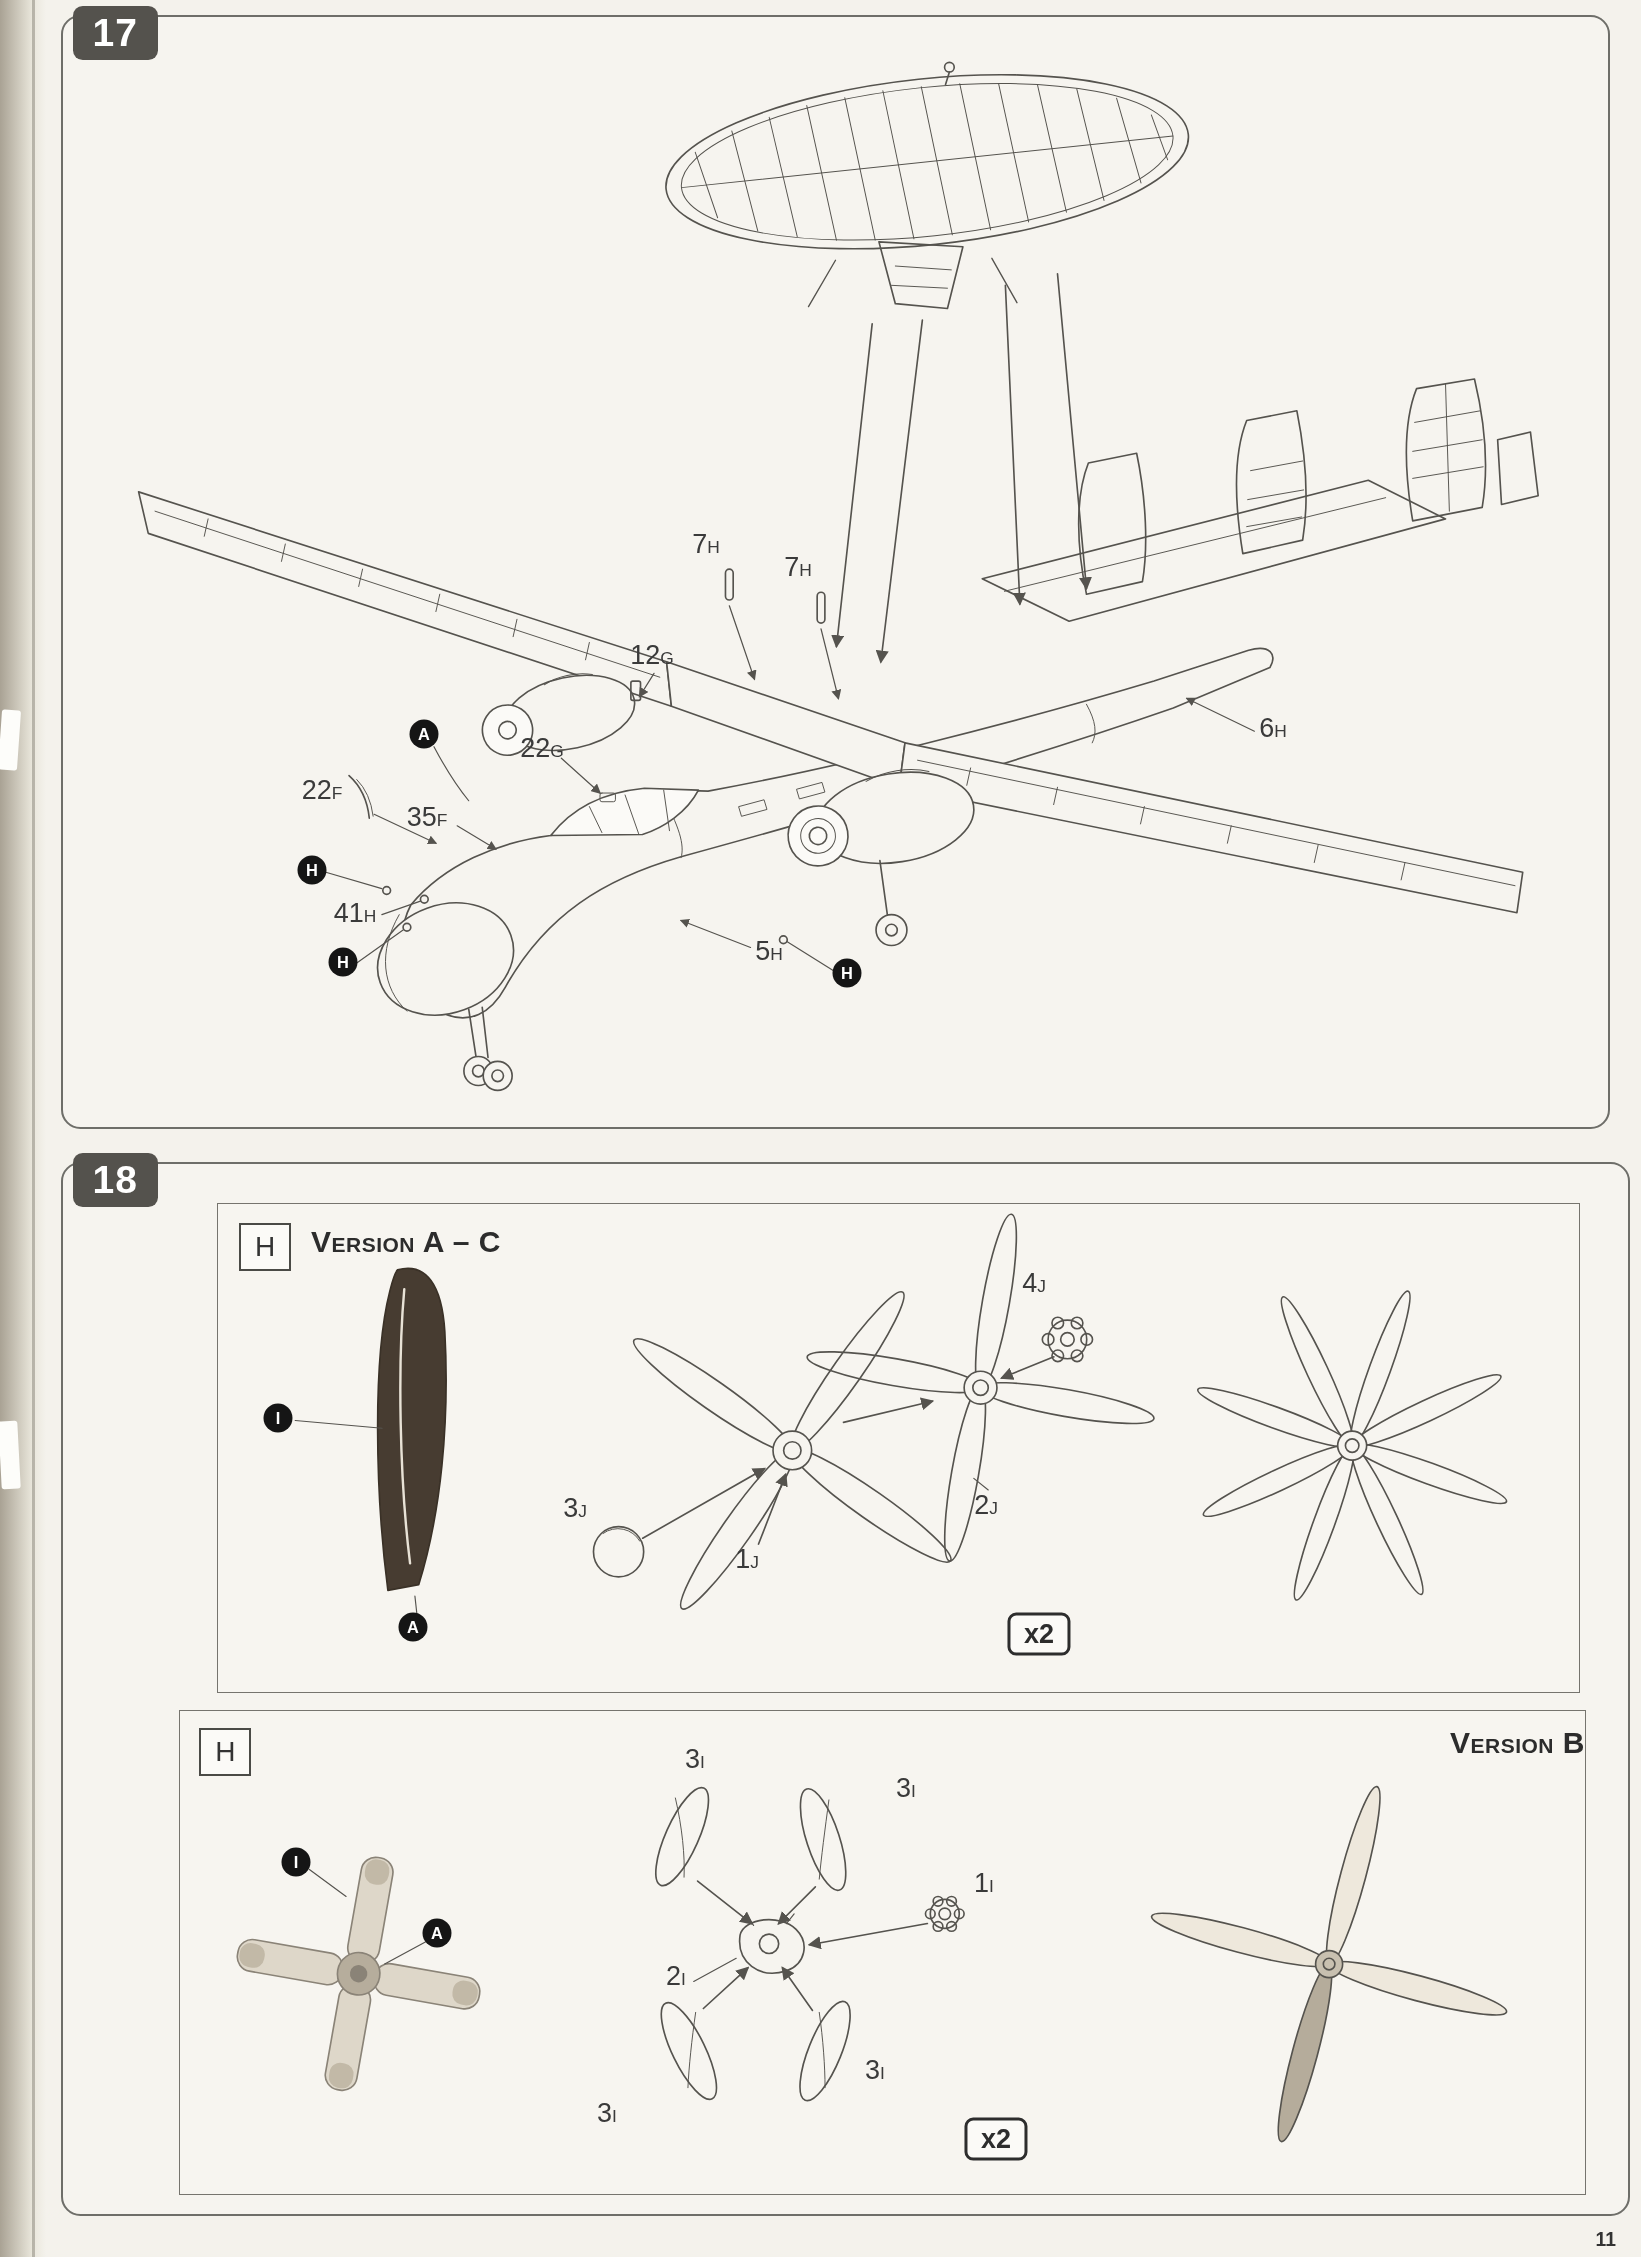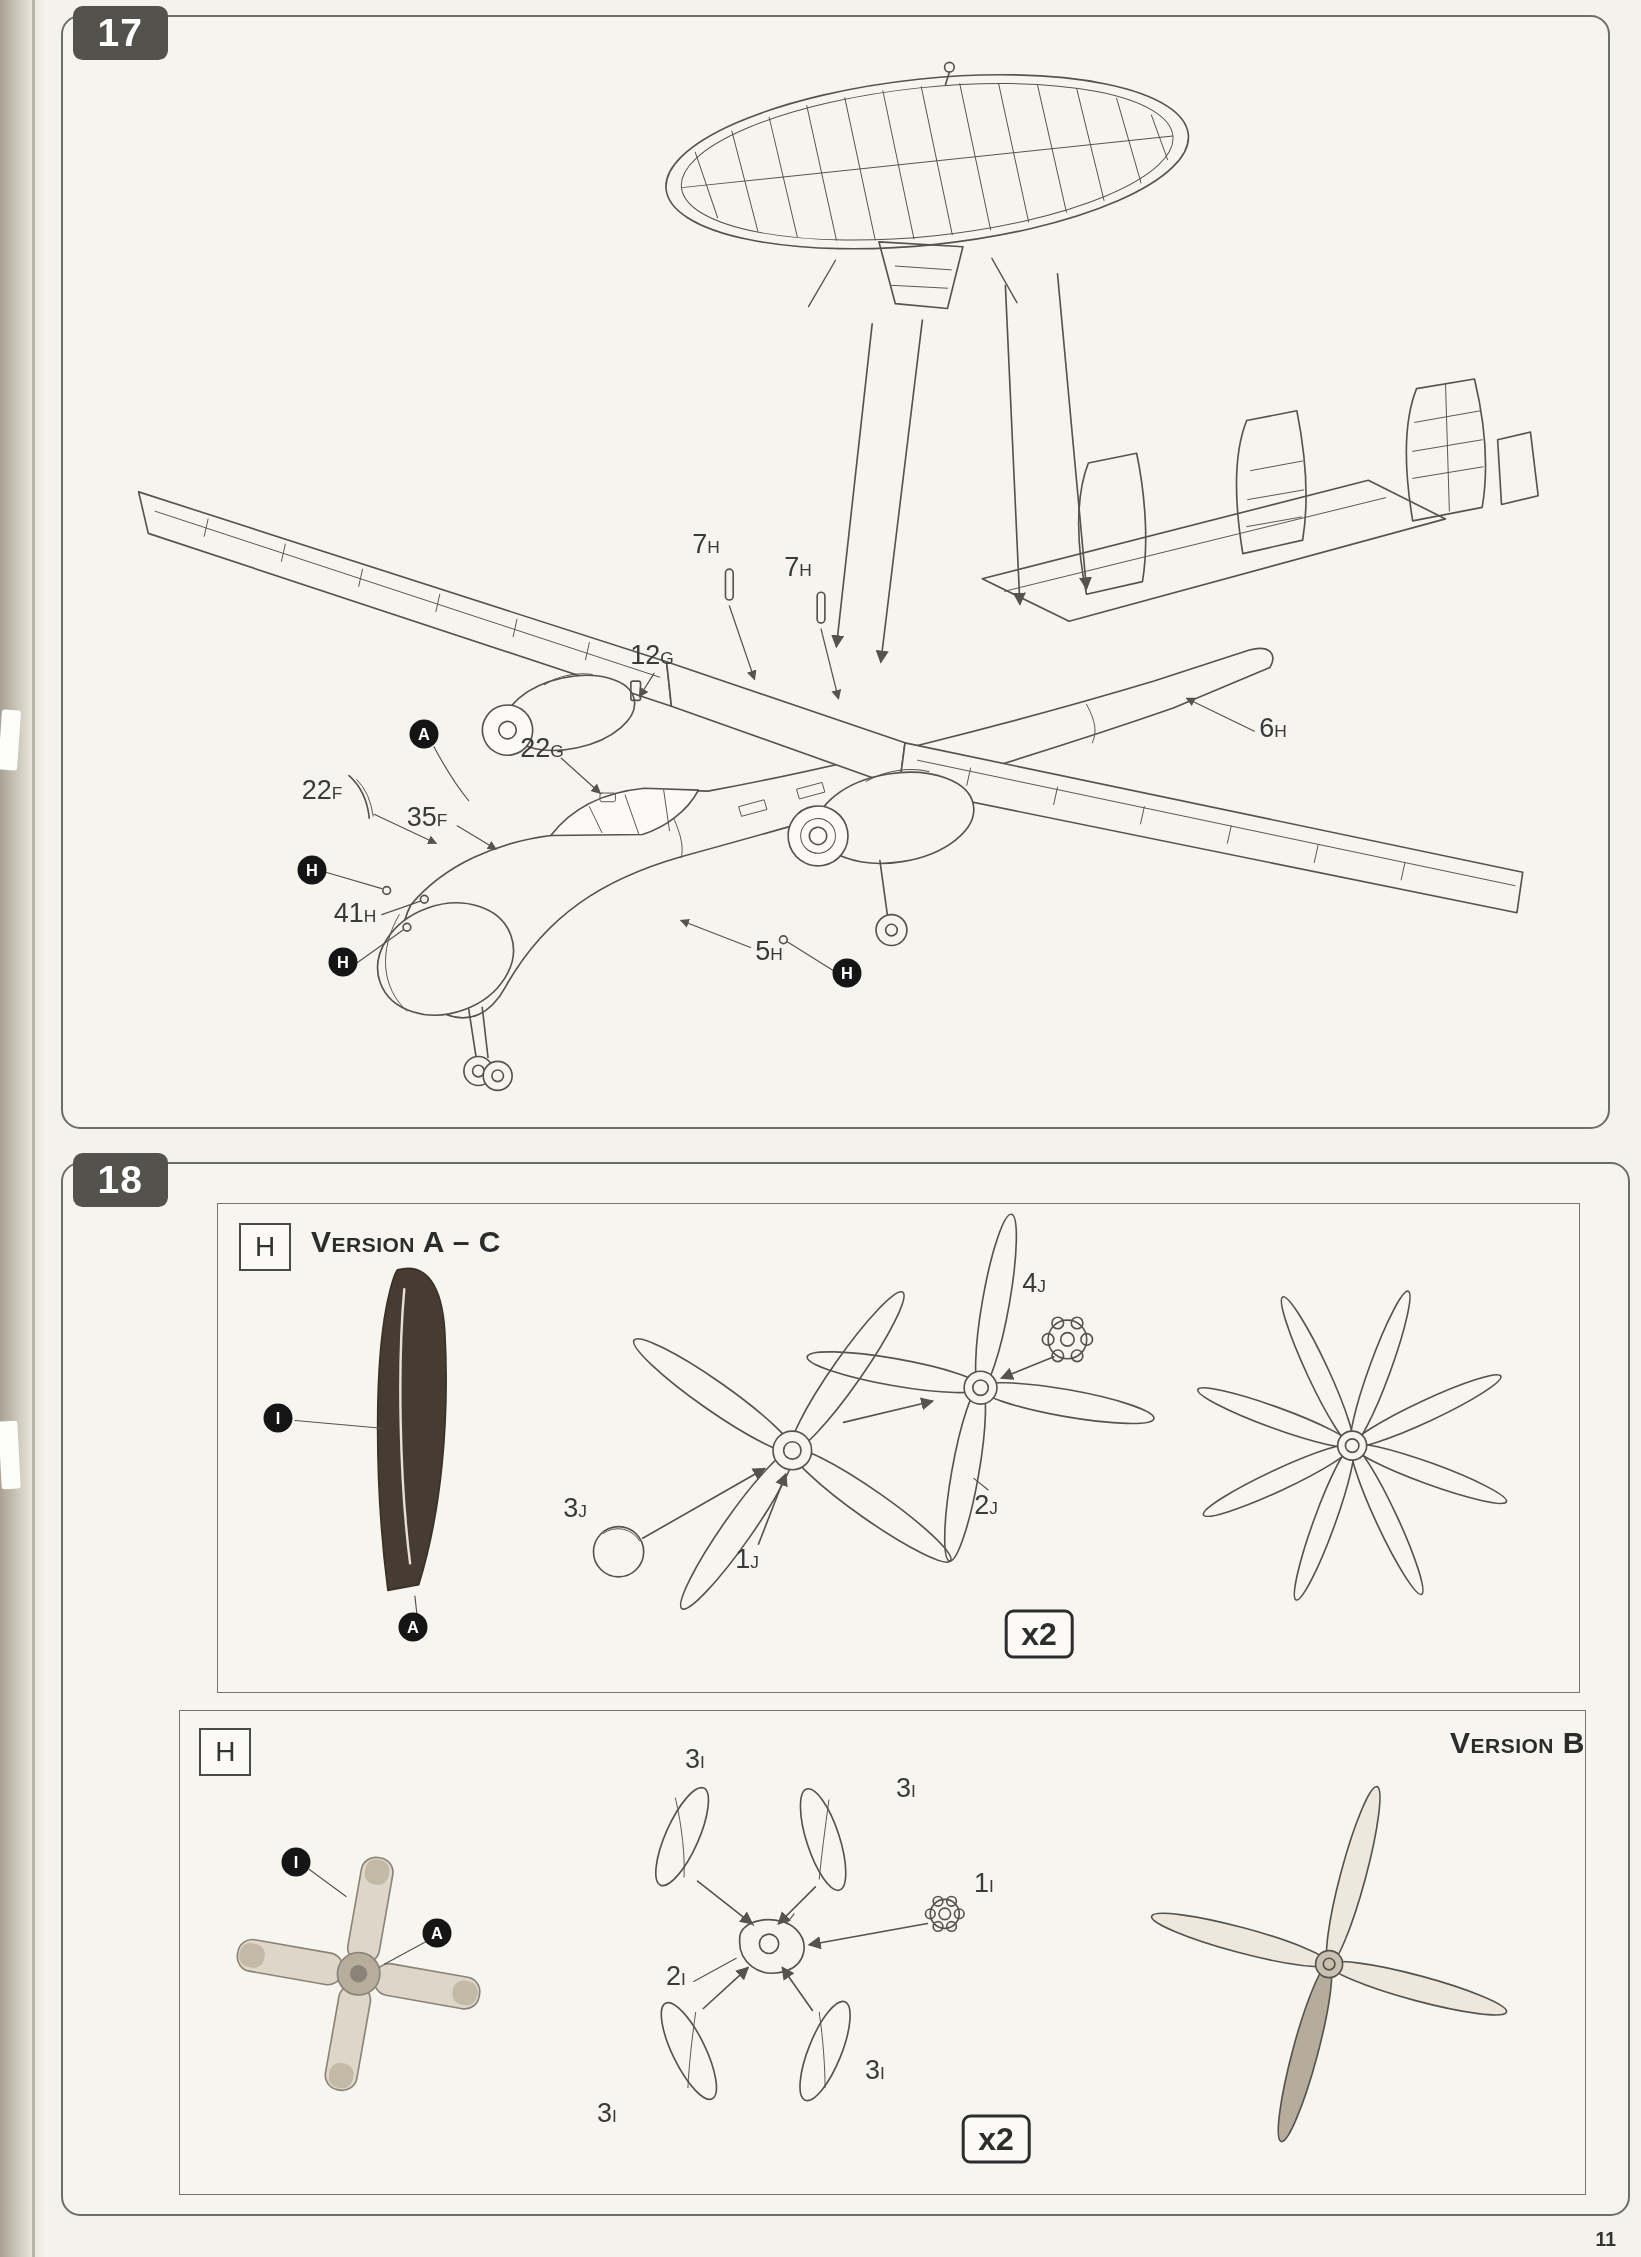--- a/index.html
+++ b/index.html
@@ -8,39 +8,39 @@
   .scan-edge{position:absolute;left:0;top:0;bottom:0;width:46px;
         background:linear-gradient(90deg,#a9a294,#c9c4b7 35%,#e9e6db 70%,rgba(233,230,219,0));}
   .scan-line{position:absolute;left:32px;top:0;bottom:0;width:2.9px;background:rgba(92,86,74,.35);}
   .notch{position:absolute;left:0;width:19.3px;background:#fdfdfa;border-radius:2.9px;}
   .notch.n1{top:710px;height:60px;transform:rotate(4deg);}
   .notch.n2{top:1421px;height:68px;transform:rotate(-3deg);}
 
   .step-box{position:absolute;background:#f6f4ef;border:2.9px solid #6e6e69;border-radius:19.3px;}
   .step17{left:61px;top:14.5px;width:1545px;height:1110px;}
   .step18{left:61px;top:1162px;width:1545px;height:1050px;padding-left:20px;}
-  .step-badge{position:absolute;left:9.7px;top:-10.6px;width:95px;height:54px;background:#54524d;
+  .step-badge{position:absolute;left:9.7px;top:-10.6px;width:85px;height:54px;background:#54524d;
         color:#fff;font-weight:700;font-size:39px;display:flex;align-items:center;justify-content:center;
         border-radius:9.7px;letter-spacing:1px;}
   .panel{position:absolute;border:1.9px solid #76746e;background:#f7f5f0;}
   .panel-ac{left:154px;top:39px;width:1361px;height:488px;}
   .panel-b{left:116px;top:546px;width:1405px;height:483px;}
   .tagbox{position:absolute;width:48px;height:44px;border:2.4px solid #4a4a46;background:#fbfaf7;
         display:flex;align-items:center;justify-content:center;font-size:28px;color:#333;}
   .panel-title{position:absolute;font-variant:small-caps;font-weight:700;font-size:30px;color:#2c2c2c;
         letter-spacing:0.5px;white-space:nowrap;}
   .title-ac{left:93px;top:21px;}
   .title-b{left:0;right:0;top:15.4px;text-align:right;}
   .callout{position:absolute;transform:translate(-50%,-50%);font-size:27px;color:#3a3a3a;white-space:nowrap;}
   .callout .cs{font-size:17.4px;}
   .marker{position:absolute;width:29px;height:29px;border-radius:50%;background:#151515;color:#fff;
         display:flex;align-items:center;justify-content:center;font-weight:700;font-size:16.4px;
         transform:translate(-50%,-50%);}
   .x2{position:absolute;transform:translate(-50%,-50%);border:3.4px solid #2d2d2d;border-radius:8.7px;
-        padding:2.9px 13.5px;font-weight:700;font-size:32px;color:#2d2d2d;background:#fbfaf7;}
+        padding:2.9px 13.5px;font-weight:700;font-size:27px;color:#2d2d2d;background:#fbfaf7;}
   .page-number{position:absolute;right:25px;bottom:5.8px;font-weight:700;font-size:19.3px;color:#333;}
   svg.art{position:absolute;left:0;top:0;width:100%;height:100%;}
 </style>
 </head>
 <body>
 
 <div class="page">
   <div class="scan-edge"></div>
   <div class="scan-line"></div>
   <div class="notch n1"></div>

